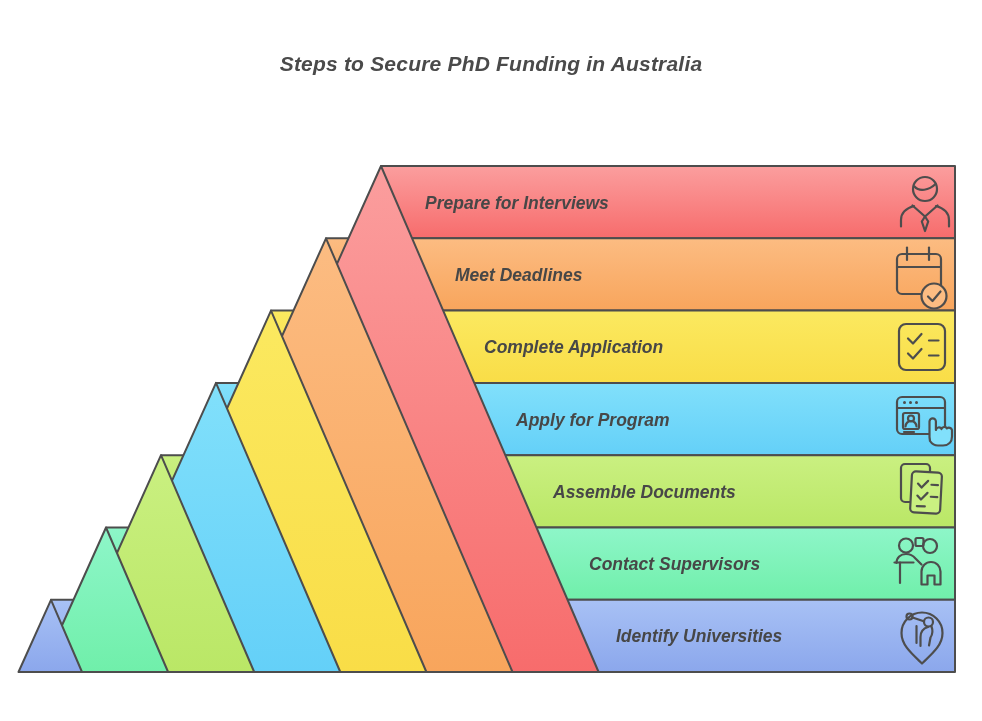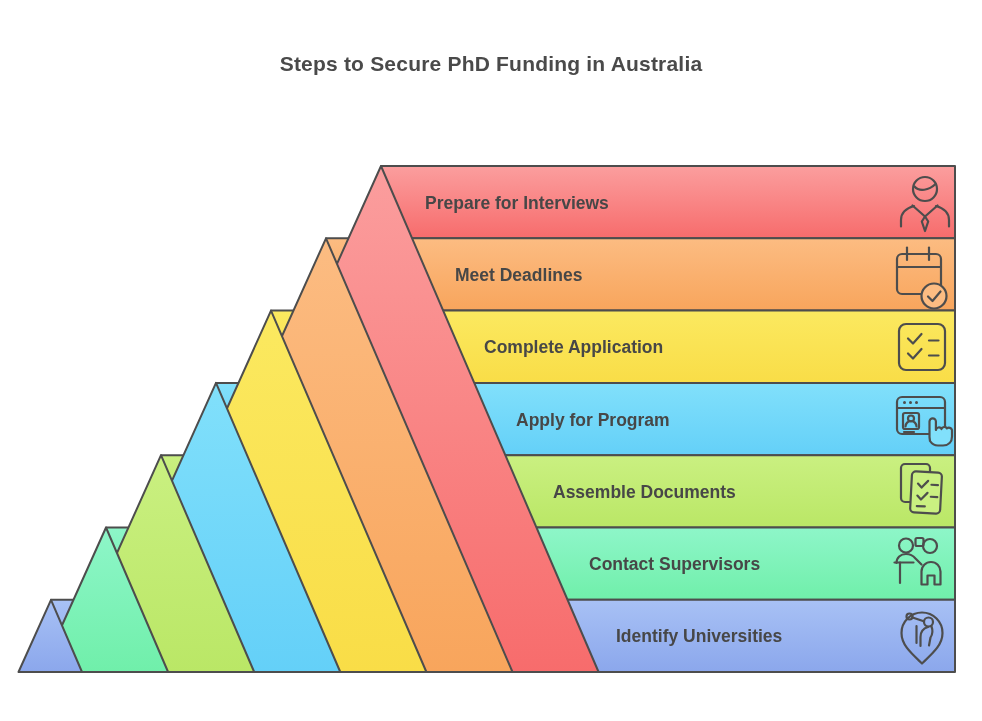--- a/index.html
+++ b/index.html
@@ -1,17 +1,17 @@
 <!DOCTYPE html>
 <html><head>
 <meta charset="utf-8">
 <style>
   html,body{margin:0;padding:0;background:#ffffff;}
   .page{position:relative;width:982px;height:721px;background:#ffffff;overflow:hidden;
-        font-family:"Liberation Sans",sans-serif;}
+        font-family:"Liberation Sans",sans-serif;font-style:italic;}
   .title{position:absolute;top:52px;left:0;width:982px;text-align:center;margin:0;
          font-size:21px;font-weight:bold;color:#4a4a4a;letter-spacing:.2px;}
   svg{position:absolute;top:0;left:0;}
   text{font-family:"Liberation Sans",sans-serif;}
 </style>
 </head>
 <body>
 
 <div class="page">
   <h1 class="title">Steps to Secure PhD Funding in Australia</h1>

